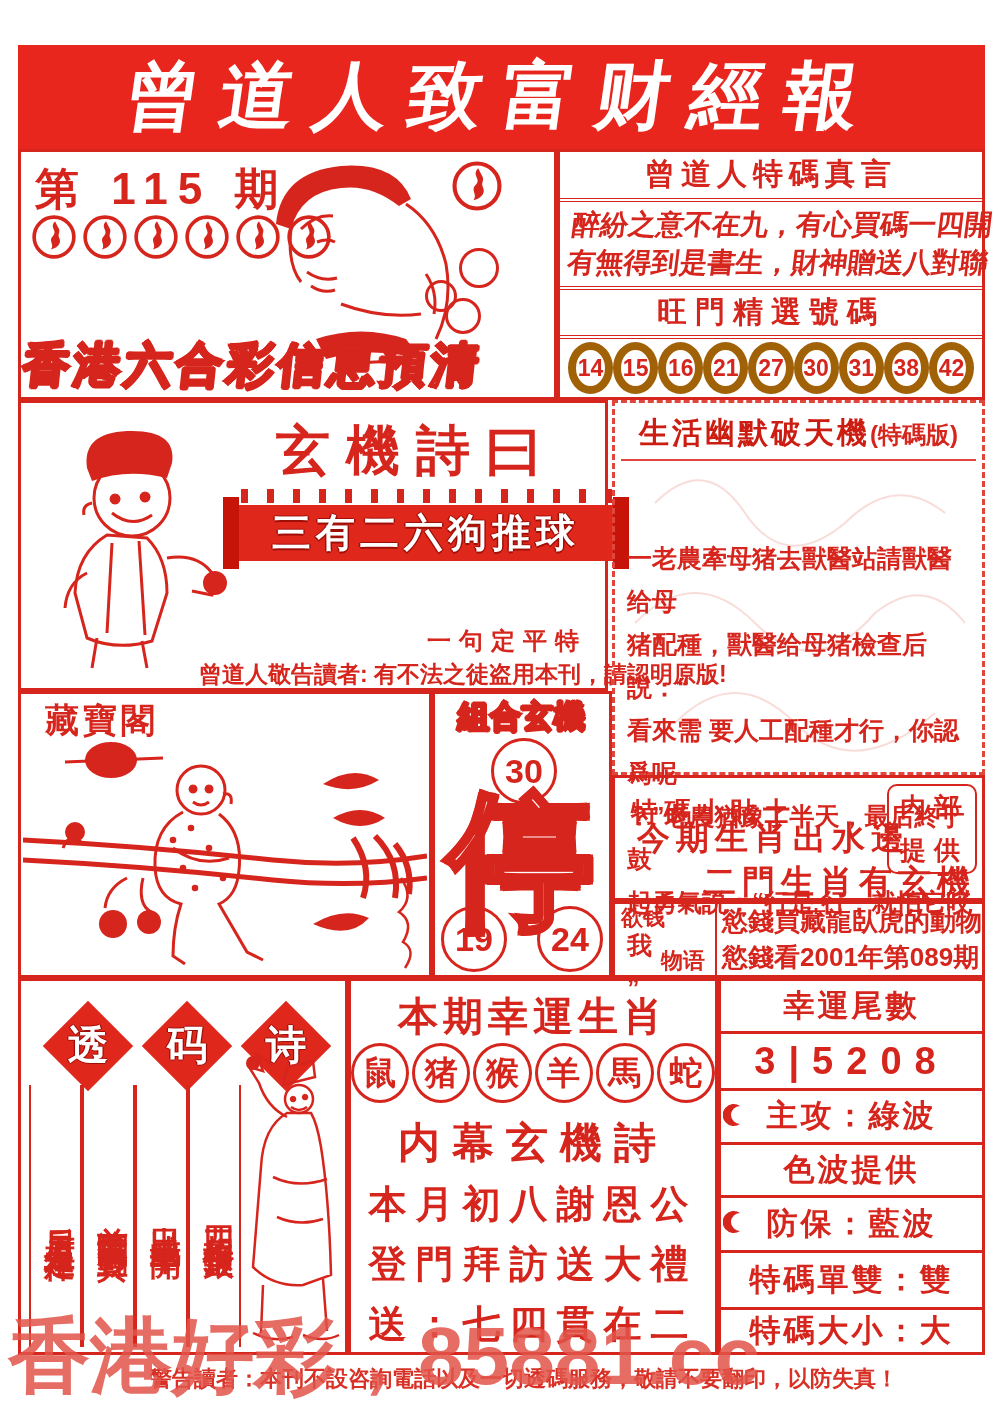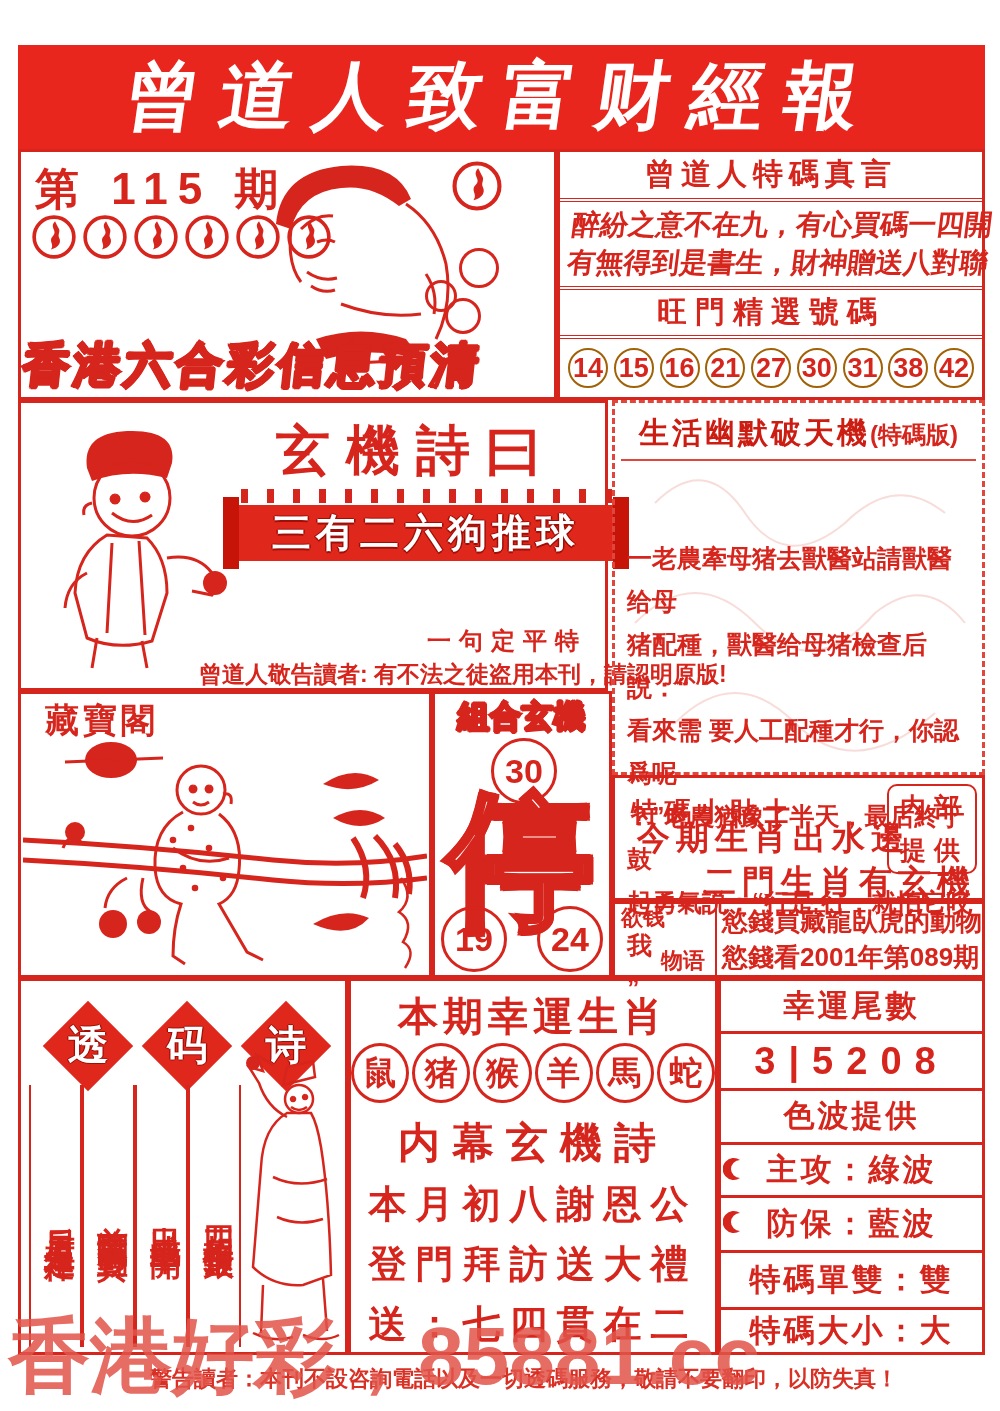--- a/index.html
+++ b/index.html
@@ -21,21 +21,21 @@
   .flame-lg{position:absolute;left:430px;top:8px;width:52px;height:52px;}
   .bubble{position:absolute;border:3px solid #d6251c;border-radius:50%;}
   .caption{position:absolute;left:2px;bottom:0px;width:534px;font-size:47px;font-weight:bold;letter-spacing:4px;transform:skewX(-6deg);white-space:nowrap;}
   
   .panelR2{left:557px;top:149px;width:428px;height:251px;display:flex;flex-direction:column;}
   .truthHead{height:46px;border-bottom:4px double #d6251c;display:flex;align-items:center;justify-content:center;font-size:30px;font-weight:bold;letter-spacing:6px;}
   .truthVerse{flex:1;display:flex;flex-direction:column;justify-content:space-around;padding:4px 10px;transform:skewX(-7deg);}
   .truthVerse div{font-size:28px;font-weight:bold;white-space:nowrap;}
   .hotHead{height:46px;border-top:4px double #d6251c;border-bottom:4px double #d6251c;display:flex;align-items:center;justify-content:center;font-size:30px;font-weight:bold;letter-spacing:8px;}
   .numrow{height:58px;display:flex;align-items:center;justify-content:space-between;padding:0 8px;}
-  .numcirc{width:36px;height:36px;border:2px solid #a16207;border-radius:50%;display:flex;align-items:center;justify-content:center;font-size:27px;font-weight:bold;}
+  .numcirc{width:36px;height:36px;border:8px solid #a16207;border-radius:50%;display:flex;align-items:center;justify-content:center;font-size:23px;font-weight:bold;}
   
   .mystic{left:18px;top:400px;width:590px;height:291px;}
   .mysticHead{position:absolute;left:205px;top:12px;width:380px;text-align:center;font-size:54px;font-weight:bold;letter-spacing:16px;}
   .ticks{position:absolute;left:220px;top:86px;width:372px;height:14px;background:repeating-linear-gradient(90deg,#d6251c 0 7px,transparent 7px 26px);}
   .banner{position:absolute;left:212px;top:102px;width:386px;height:56px;background:#e0271c;display:flex;align-items:center;justify-content:center;}
   .banner .t{color:#fff;font-size:39px;font-weight:bold;letter-spacing:5px;white-space:nowrap;
     text-shadow:-1.5px 0 0 #9e0f08,1.5px 0 0 #9e0f08,0 -1.5px 0 #9e0f08,0 1.5px 0 #9e0f08;}
   .cap{position:absolute;top:-8px;width:16px;height:72px;background:#c71408;}
   .mysticNote{position:absolute;right:18px;top:222px;font-size:24px;font-weight:bold;letter-spacing:8px;}
   .mysticWarn{position:absolute;left:178px;top:256px;font-size:23px;font-weight:bold;white-space:nowrap;}
@@ -337,28 +337,28 @@
     </div>
     <div class="poemHead">内幕玄機詩</div>
     <div class="poemL" style="top:198px;">本月初八謝恩公</div>
     <div class="poemL" style="top:258px;">登門拜訪送大禮</div>
     <div class="poemL" style="top:318px;">送：七四貫在二</div>
   </div>
 
   <div class="sec predict bordered">
     <div class="prow" style="height:52px;">幸運尾數</div>
     <div class="prow digits" style="height:56px;">3|5208</div>
-    <div class="prow" style="height:52px;">色波提供</div>
     <div class="prow" style="height:52px;">
       <svg class="crescent" viewBox="0 0 24 24">
           <path d="M17 3a11 11 0 1 0 0 18 9 9 0 1 1 0-18z" fill="#d6251c"></path>
         </svg>
       <span>主攻：</span>
         <span>綠波</span>
     </div>
+    <div class="prow" style="height:52px;">色波提供</div>
     <div class="prow" style="height:54px;">
       <svg class="crescent" viewBox="0 0 24 24">
           <path d="M17 3a11 11 0 1 0 0 18 9 9 0 1 1 0-18z" fill="#d6251c"></path>
         </svg>
       <span>防保：</span>
         <span>藍波</span>
     </div>
     <div class="prow" style="height:56px;">
       <span>特碼單雙：</span>
         <span>雙</span>

